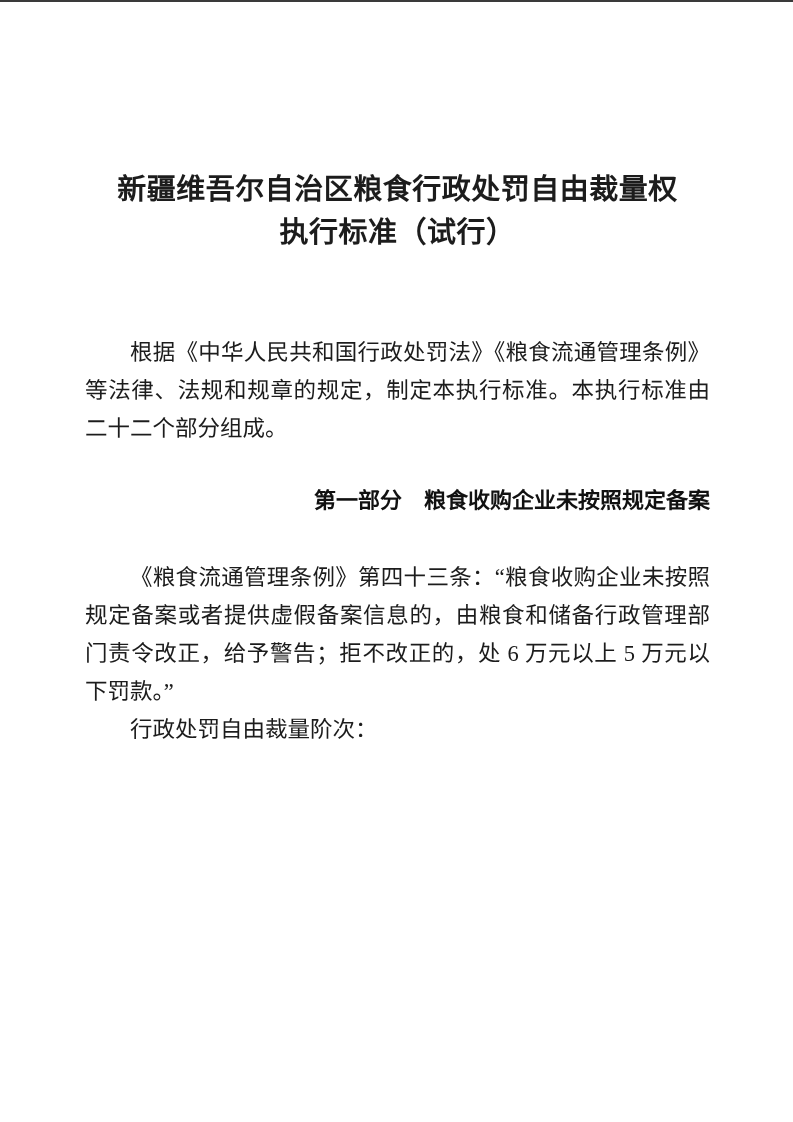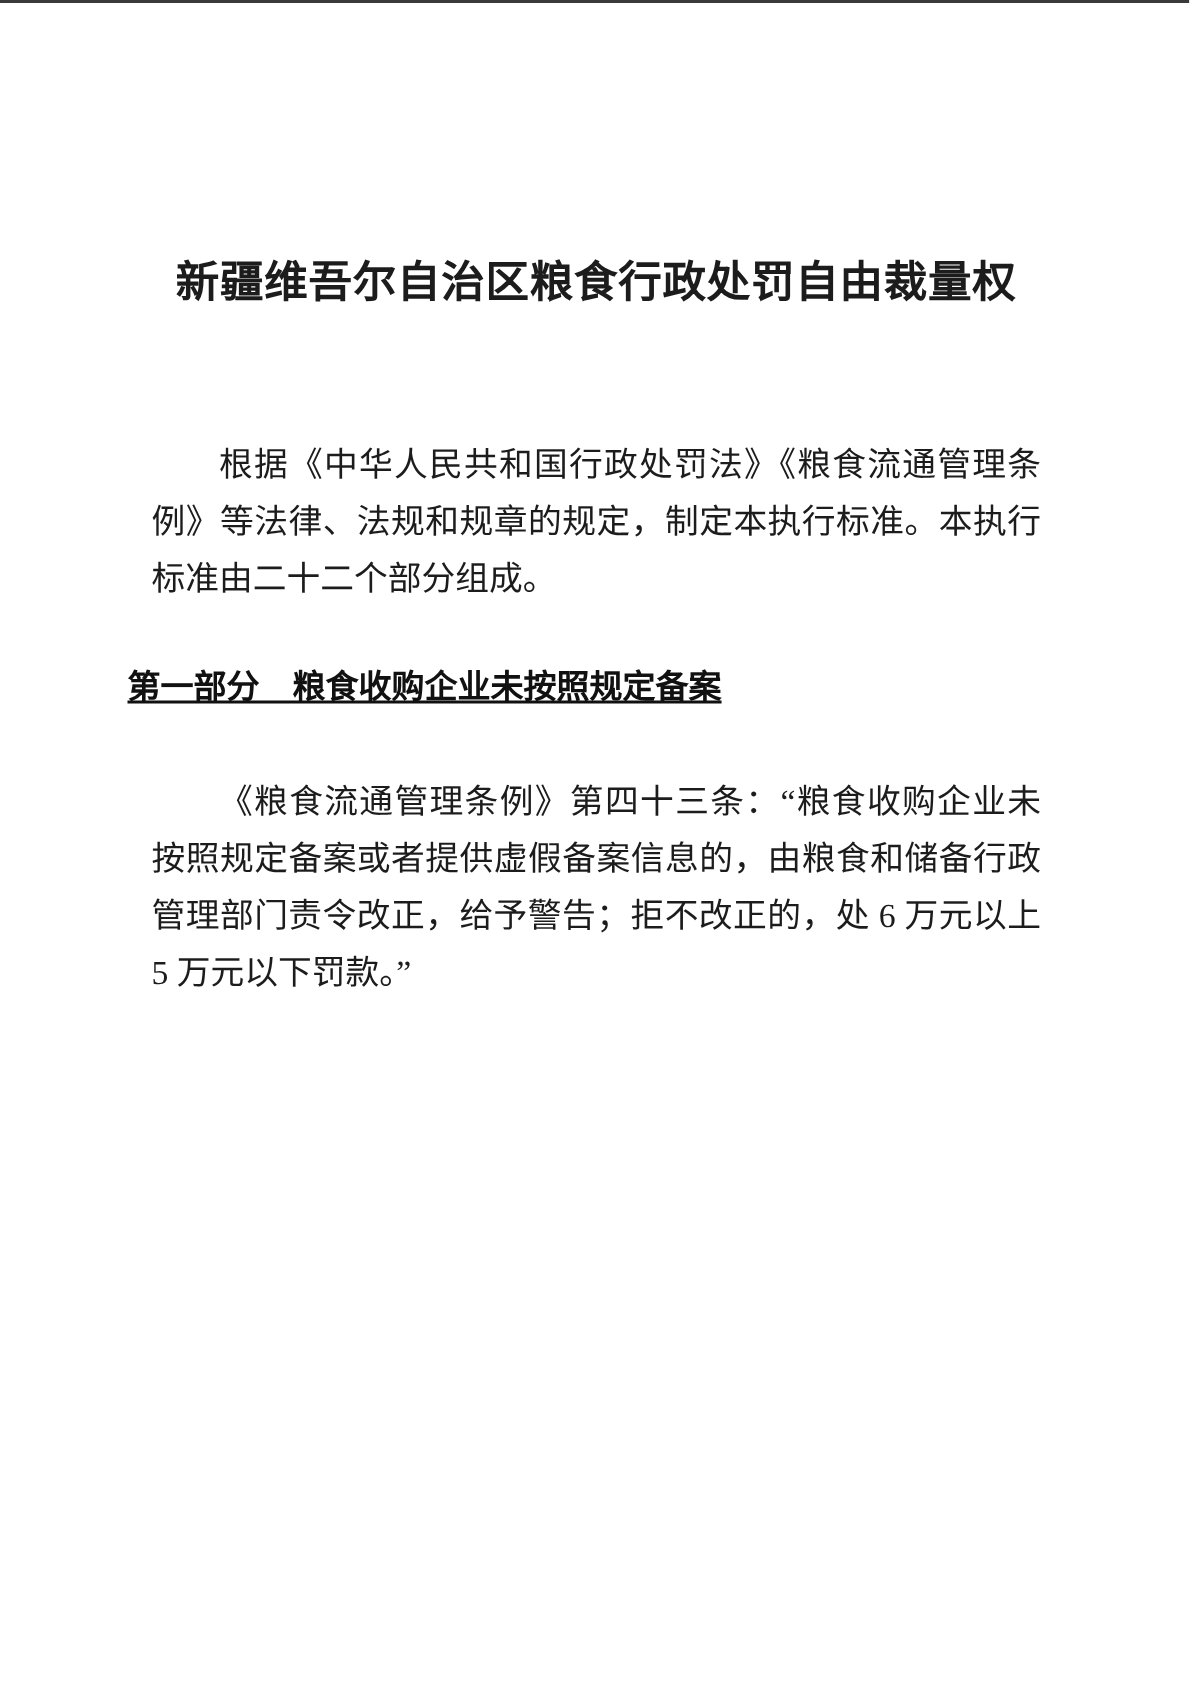--- a/index.html
+++ b/index.html
@@ -32,39 +32,38 @@
     font-weight: bold;
     line-height: 43px;
     text-align: center;
     letter-spacing: 0.5px;
     font-family: "Liberation Serif", serif;
   }
   .doc-title .title-line {
     display: block;
   }
   .body-text {
-    margin: 16px;
+    margin: 0;
     font-size: 22.5px;
     line-height: 38px;
     text-align: justify;
     text-indent: 2em;
     font-family: "Liberation Serif", serif;
   }
   .intro-para {
     margin-top: 80px;
   }
   .section-heading {
     margin: 31px 0 37px 0;
     font-size: 22px;
     font-weight: bold;
     line-height: 43px;
-    text-align: left;
+    text-align: right;
     font-family: "Liberation Sans", sans-serif;
     color: #111;
-    text-decoration: underline;
   }
   .section-heading .heading-line {
     display: block;
   }
   .page-number {
     position: absolute;
     left: 104px;
     top: 1016px;
     font-size: 20px;
     letter-spacing: 3px;
@@ -74,29 +73,31 @@
 </style>
 </head>
 <body>
 
 <div class="page">
 
   <div class="scan-edge-top"></div>
 
   <h1 class="doc-title">
     <span class="title-line">新疆维吾尔自治区粮食行政处罚自由裁量权</span>
+    <span class="title-line">执行标准（试行）</span>
   </h1>
 
   <p class="body-text intro-para">根据《中华人民共和国行政处罚法》《粮食流通管理条例》等法律、法规和规章的规定，制定本执行标准。本执行标准由二十二个部分组成。</p>
 
   <h2 class="section-heading">
     <span class="heading-line">第一部分　粮食收购企业未按照规定备案</span>
   </h2>
 
   <p class="body-text">《粮食流通管理条例》第四十三条：“粮食收购企业未按照规定备案或者提供虚假备案信息的，由粮食和储备行政管理部门责令改正，给予警告；拒不改正的，处 6 万元以上 5 万元以下罚款。”</p>
 
+  <p class="body-text">行政处罚自由裁量阶次：</p>
 
 
 
 
   <div class="page-number">— 8 —</div>
 
 </div>
 
 </body></html>

